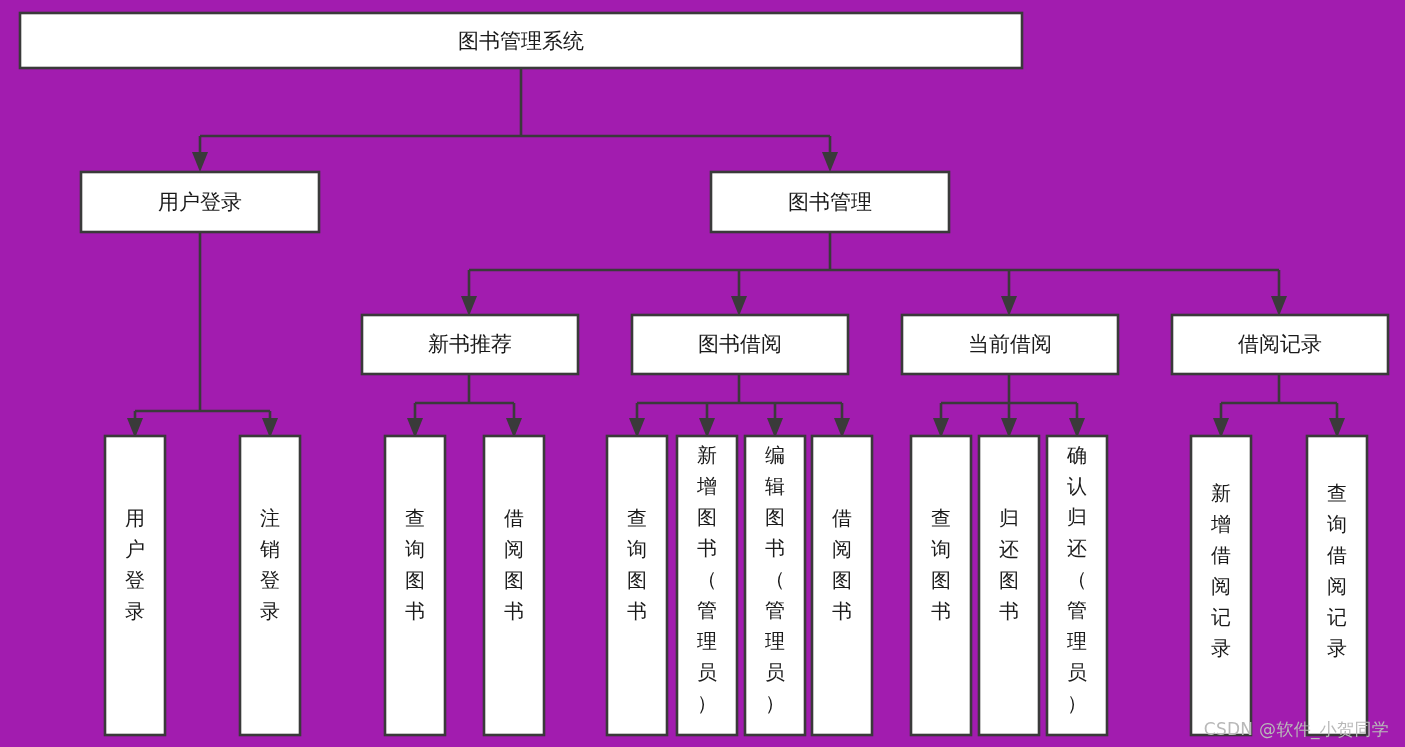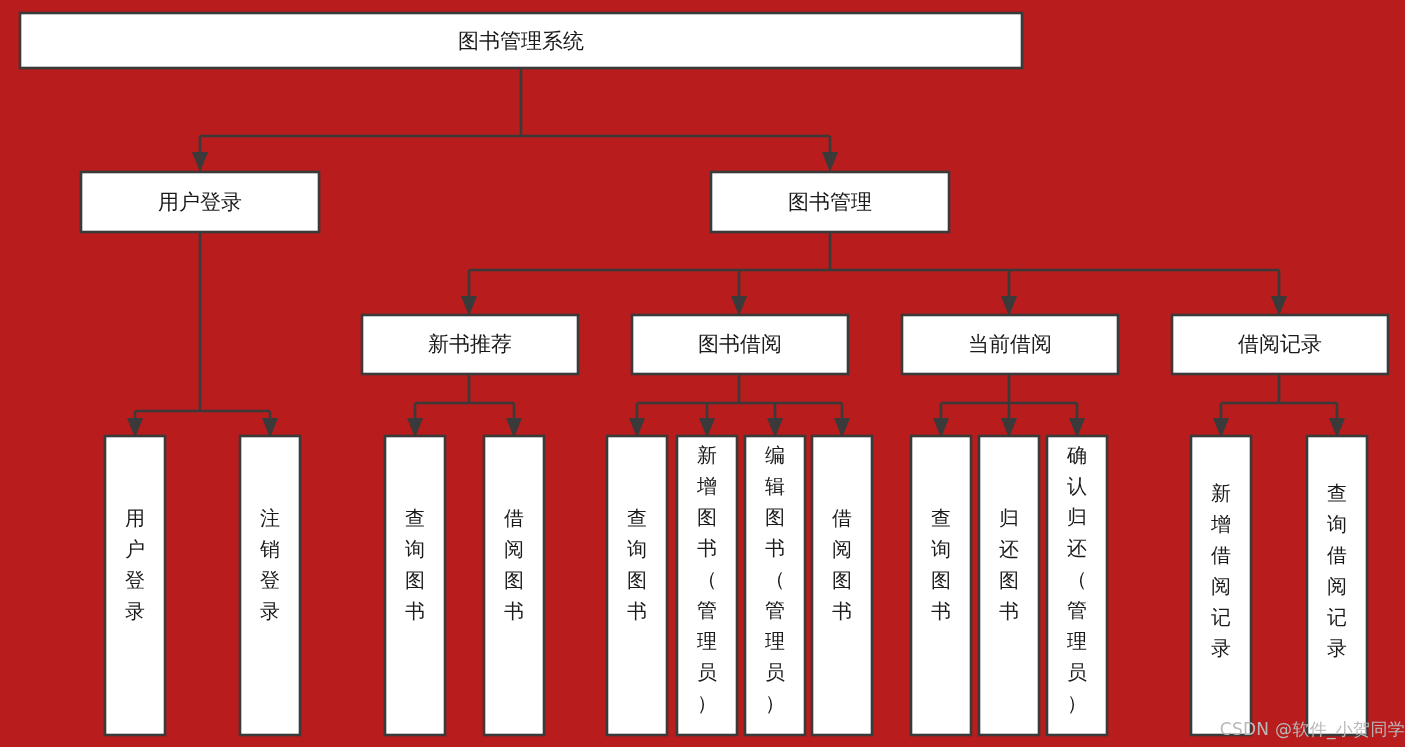--- a/index.html
+++ b/index.html
@@ -11,21 +11,21 @@
   body {
     width: 1405px;
     height: 747px;
     overflow: hidden;
     font-family: "DejaVu Sans", "Liberation Sans", sans-serif;
   }
   #diagram-root {
     position: relative;
     width: 1405px;
     height: 747px;
-    background: #b91c1c;
+    background: #a21caf;
   }
   svg#diagram-canvas {
     position: absolute;
     left: 0;
     top: 0;
     width: 1405px;
     height: 747px;
     display: block;
   }
   .node-box {
@@ -51,21 +51,21 @@
     dominant-baseline: middle;
   }
   .leaf-label {
     fill: #1a1a1a;
     font-family: "DejaVu Sans", "Liberation Sans", sans-serif;
     font-size: 20px;
     text-anchor: middle;
   }
   .watermark {
     position: absolute;
-    right: 0;
+    right: 16px;
     bottom: 6px;
     color: #b9b9b9;
     font-size: 17px;
     font-family: "DejaVu Sans", "Liberation Sans", sans-serif;
     white-space: nowrap;
     letter-spacing: 0.3px;
   }
 </style>
 </head>
 <body>

